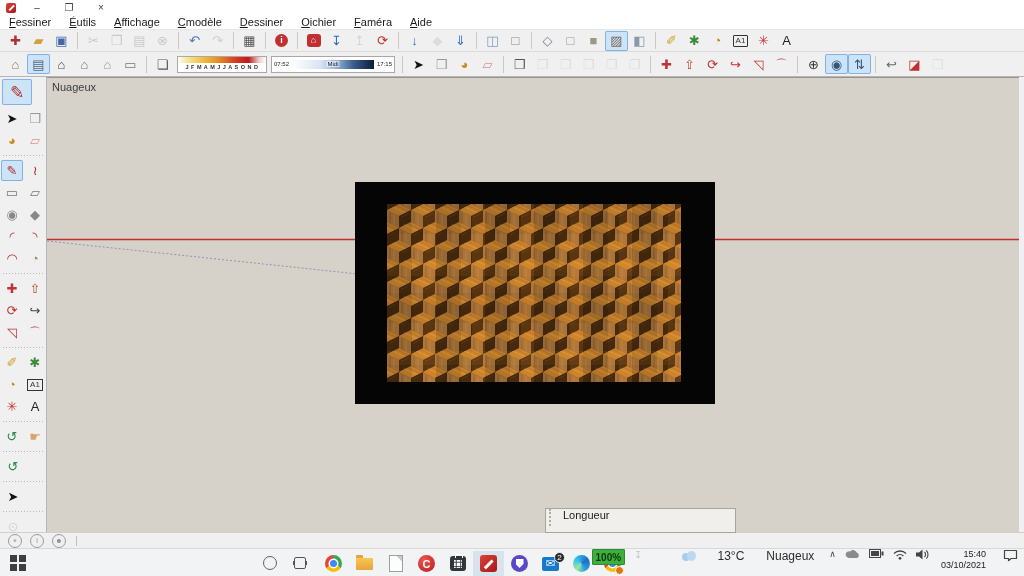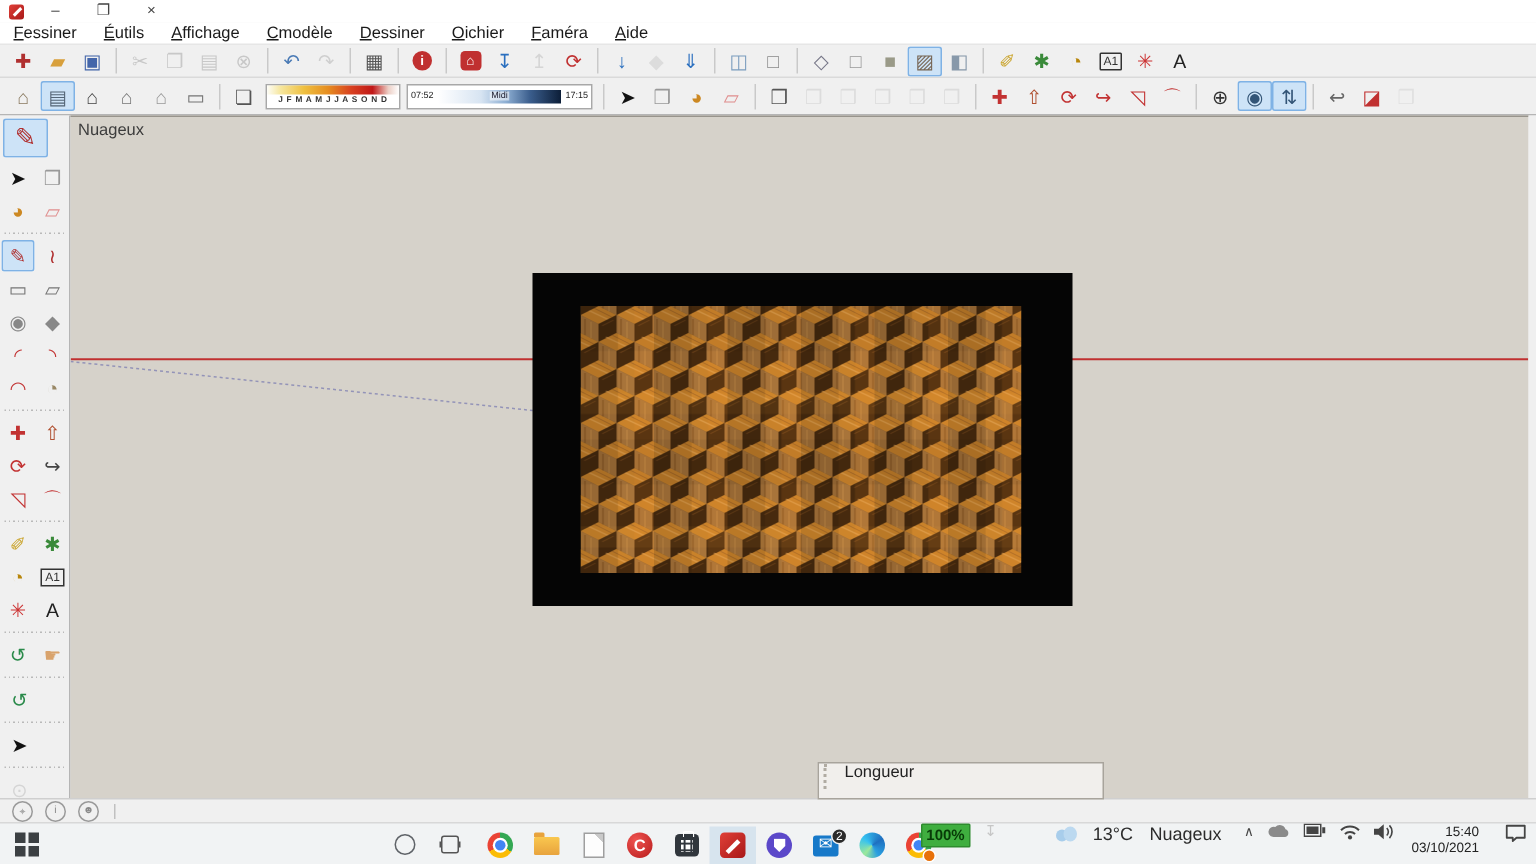--- a/index.html
+++ b/index.html
@@ -136,21 +136,21 @@
     clip-path:polygon(0 0,100% 0,100% 55%,50% 100%,0 55%);}
   .k-mail .ai{width:17px;height:14px;border-radius:2px;background:#1779c9;display:flex;align-items:center;justify-content:center;}
   .k-mail .ai::after{content:"✉";color:#fff;font-size:11px;line-height:1;}
   .k-edge .ai{width:17px;height:17px;border-radius:50%;
     background:conic-gradient(from 220deg,#9be89b,#35c1f1 25%,#1e6fc0 55%,#2a9fe0 80%,#9be89b);}
   
   .tray{position:absolute;right:6px;top:0;height:28px;display:flex;align-items:flex-start;gap:9px;color:#333;}
   .battbadge{background:#3fae3f;border:1px solid #2e8b2e;color:#073b07;font-size:10px;font-weight:bold;
              padding:0 3px;height:14px;display:flex;align-items:center;border-radius:1px;}
   .dimicon{color:#c6c6c6;font-size:10px;}
-  .weather{display:flex;align-items:center;gap:11px;margin-left:28px;font-size:12px;color:#2c2c2c;}
+  .weather{display:flex;align-items:center;gap:22px;margin-left:28px;font-size:12px;color:#2c2c2c;}
   .cloud{width:16px;height:10px;position:relative;}
   .cloud::before{content:"";position:absolute;left:2px;top:2px;width:8px;height:8px;border-radius:50%;background:#a8cdeb;}
   .cloud::after{content:"";position:absolute;left:7px;top:0;width:9px;height:10px;border-radius:50%;background:#bcd9f0;}
   .chev{font-size:9px;color:#444;margin-left:6px;}
   .trayico{display:flex;align-items:center;}
   .clock{text-align:right;font-size:9px;color:#222;line-height:1.25;margin-left:2px;}
 </style>
 </head>
 <body>
 

